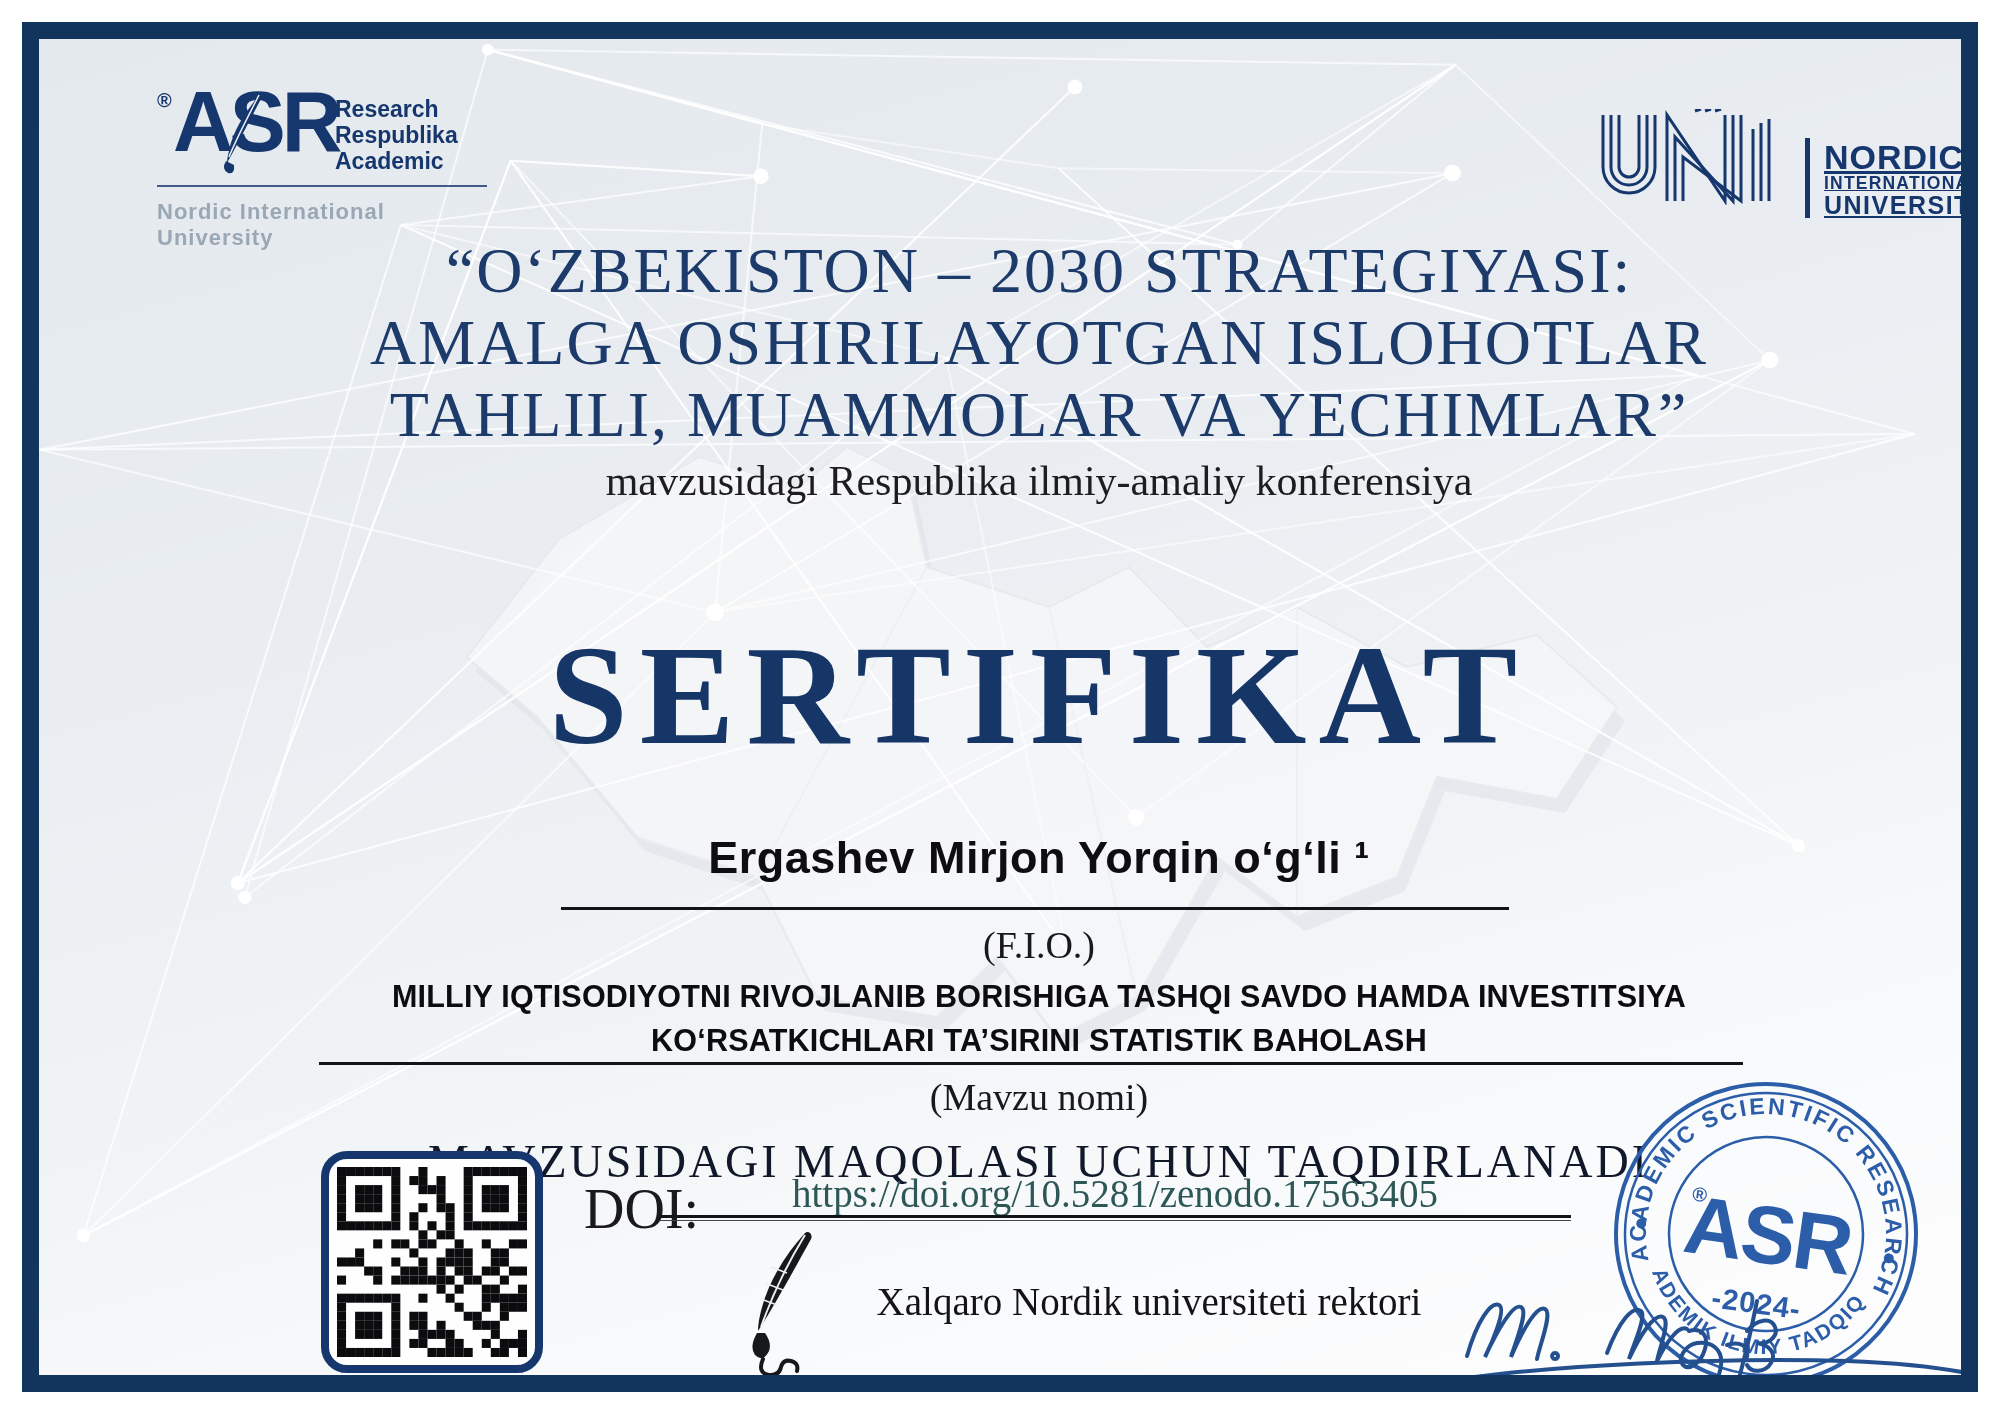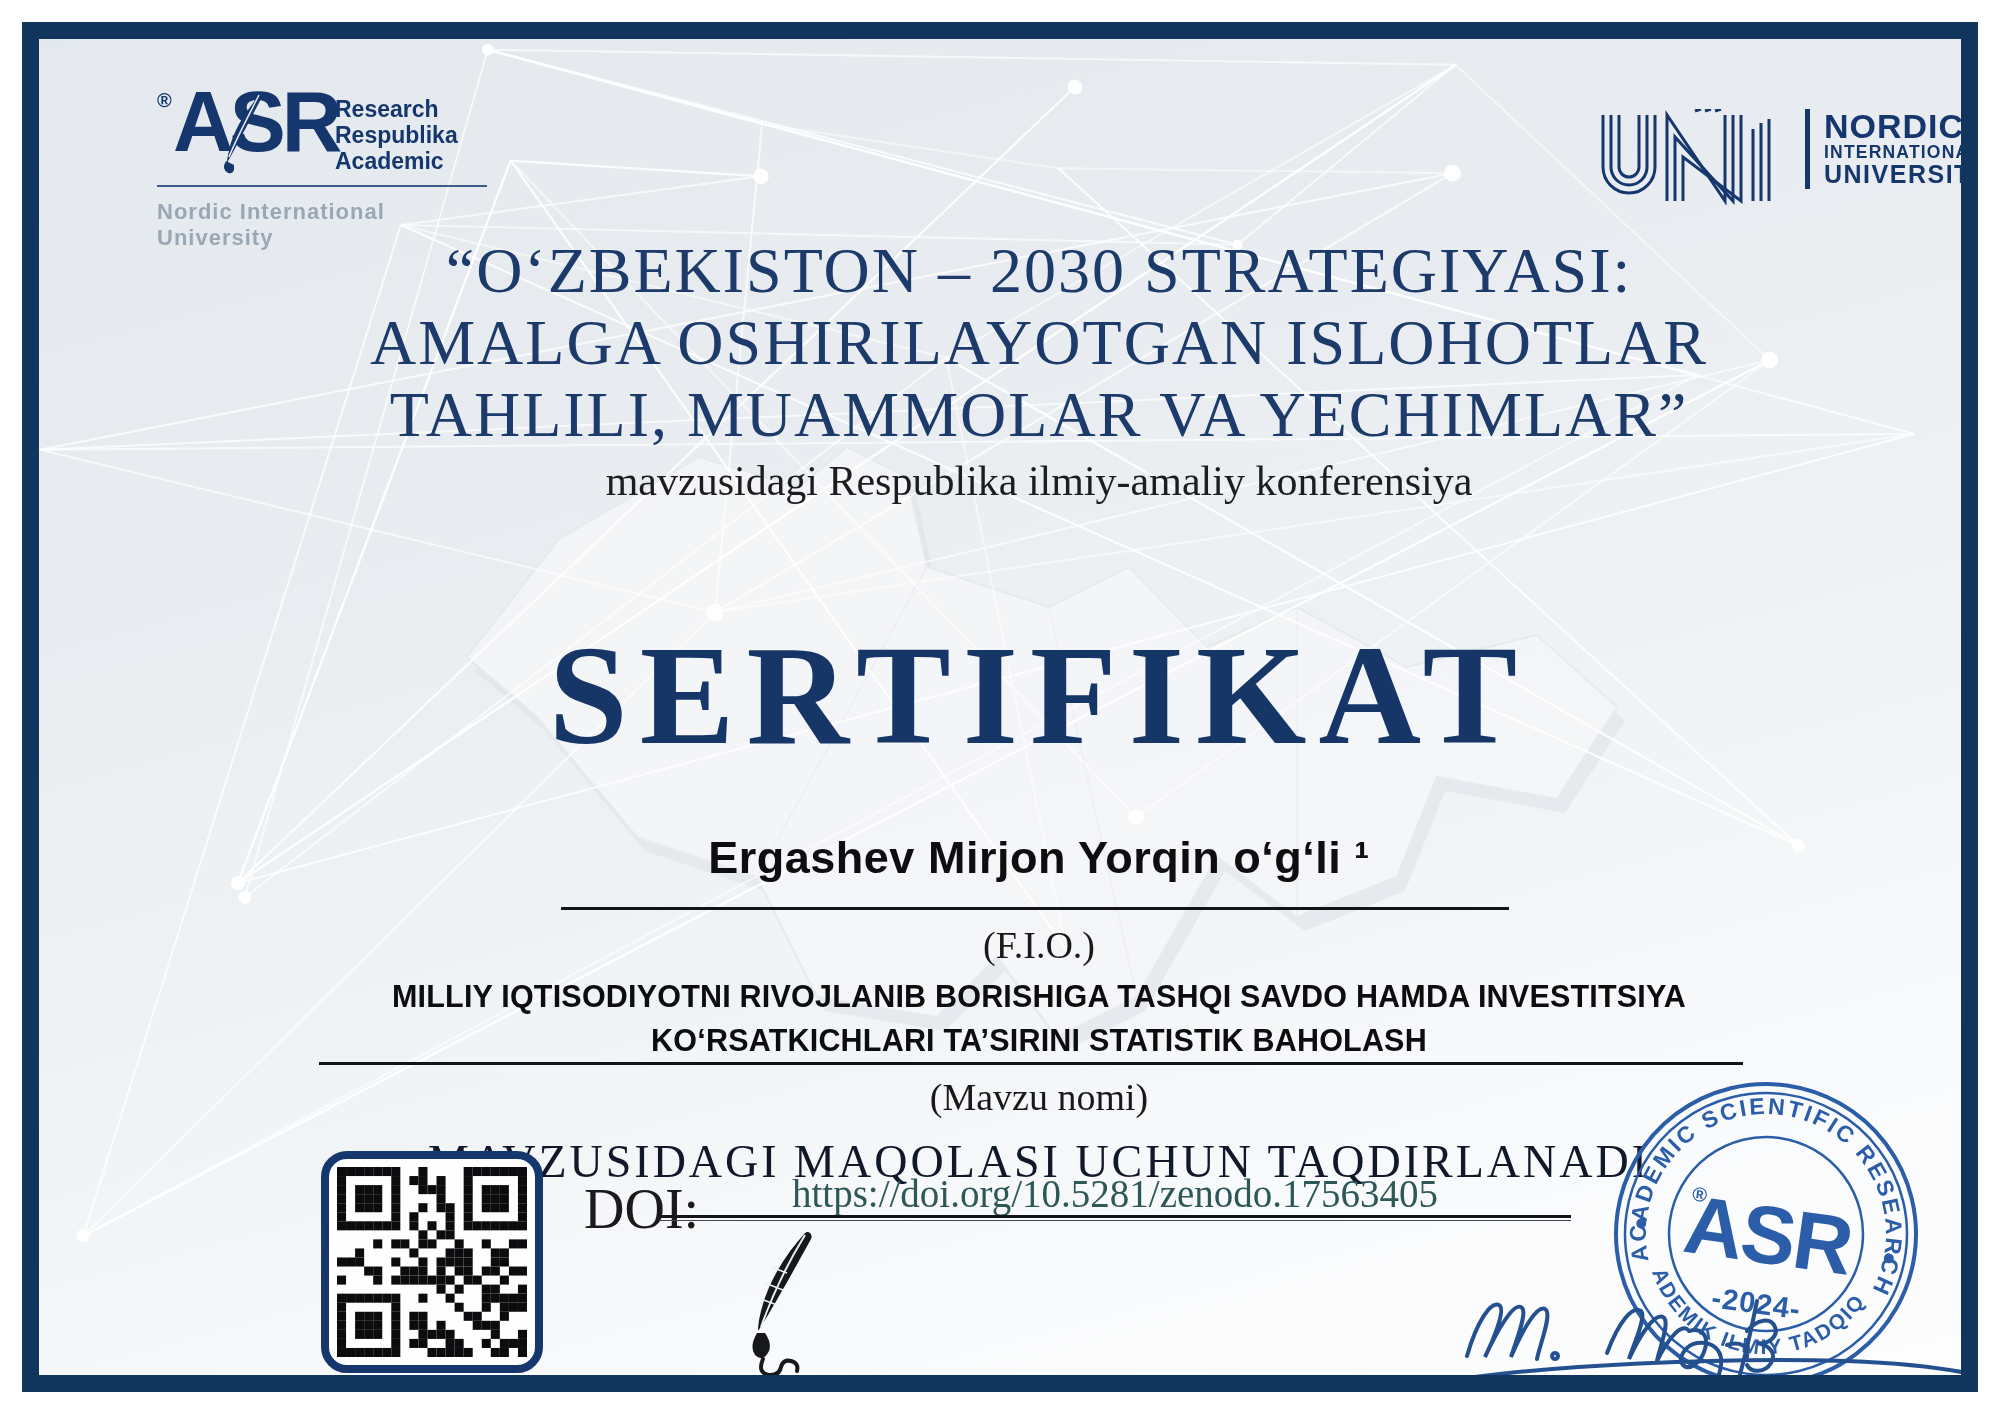--- a/index.html
+++ b/index.html
@@ -19,21 +19,21 @@
                  font-size:20px;font-weight:bold;}
   .asr-mark .abbr{position:absolute;left:16px;top:-12px;font-family:"Liberation Sans",sans-serif;
                   font-weight:800;font-size:84px;letter-spacing:-4px;line-height:1;transform:scaleY(1.02);}
   .asr-feather{position:absolute;left:52px;top:2px;}
   .asr-lines{font-family:"Liberation Sans",sans-serif;font-weight:800;font-size:23px;line-height:1.12;
              padding-top:6px;}
   .asr-rule{border-top:2px solid #16376e;margin-top:6px;width:330px;opacity:.8;}
   .asr-sub{font-family:"Liberation Sans",sans-serif;color:#9aa7b5;font-size:22px;font-weight:600;
            letter-spacing:1px;margin-top:12px;}
 
-  .uni-logo{position:absolute;left:1556px;top:70px;display:flex;align-items:flex-start;color:#16376e;}
+  .uni-logo{position:absolute;left:1556px;top:70px;display:flex;align-items:flex-end;color:#16376e;text-decoration:underline;}
   .uni-mark{font-family:"Liberation Sans",sans-serif;font-weight:800;font-size:86px;line-height:1;
             letter-spacing:-2px;position:relative;}
   .uni-bar{width:5px;height:80px;background:#16376e;margin:0 14px 0 10px;}
   .uni-stack{font-family:"Liberation Sans",sans-serif;font-weight:800;line-height:1.02;}
   .uni-stack .l1{font-size:34px;letter-spacing:1px;}
   .uni-stack .l2{font-size:17.5px;letter-spacing:1.2px;}
   .uni-stack .l3{font-size:25px;letter-spacing:1.5px;}
 
   
   .title{position:absolute;left:0;width:2000px;text-align:center;color:#1c3a6a;
@@ -454,20 +454,21 @@
       <div class="doi-line"></div>
 
       <svg class="quill" width="130" height="160" viewBox="0 0 130 160">
         <path d="M78,6 C60,26 42,52 34,84 C32,92 31,98 31,104 C44,84 62,52 84,12 C86,8 82,3 78,6 Z" fill="#17181c"></path>
         <path d="M78,8 C62,34 46,66 34,100" stroke="#e9edf1" stroke-width="2" fill="none"></path>
         <path d="M44,40 l16,6 M38,56 l18,7 M34,72 l16,6" stroke="#e9edf1" stroke-width="1.6" fill="none"></path>
         <path d="M30,106 q-8,14 -2,22 q8,8 14,-4 q3,-8 -4,-18 z" fill="#17181c"></path>
         <path d="M36,132 q-6,14 6,16 q10,1 12,-8 q2,-8 10,-6 q8,2 6,10" stroke="#17181c" stroke-width="4" fill="none" stroke-linecap="round"></path>
       </svg>
 
+      <div class="sig-role">Xalqaro Nordik universiteti rektori</div>
 
       <svg class="seal" width="310" height="310" viewBox="0 0 310 310">
         <g transform="rotate(8 155 155)" fill="none" stroke="#2b5da9">
           <circle cx="155" cy="155" r="150" stroke-width="4"></circle>
           <circle cx="155" cy="155" r="141" stroke-width="2.5"></circle>
           <circle cx="155" cy="155" r="97" stroke-width="2.5"></circle>
           <path id="sealArcTop" d="M42.2,196 A120,120 0 1 1 267.8,196" stroke="none"></path>
           <path id="sealArcBottom" d="M51,215 A120,120 0 0 0 259,215" stroke="none"></path>
           <g fill="#2b5da9" stroke="none" font-family="Liberation Sans, sans-serif" font-weight="bold">
             <text font-size="23" letter-spacing="2.5">

